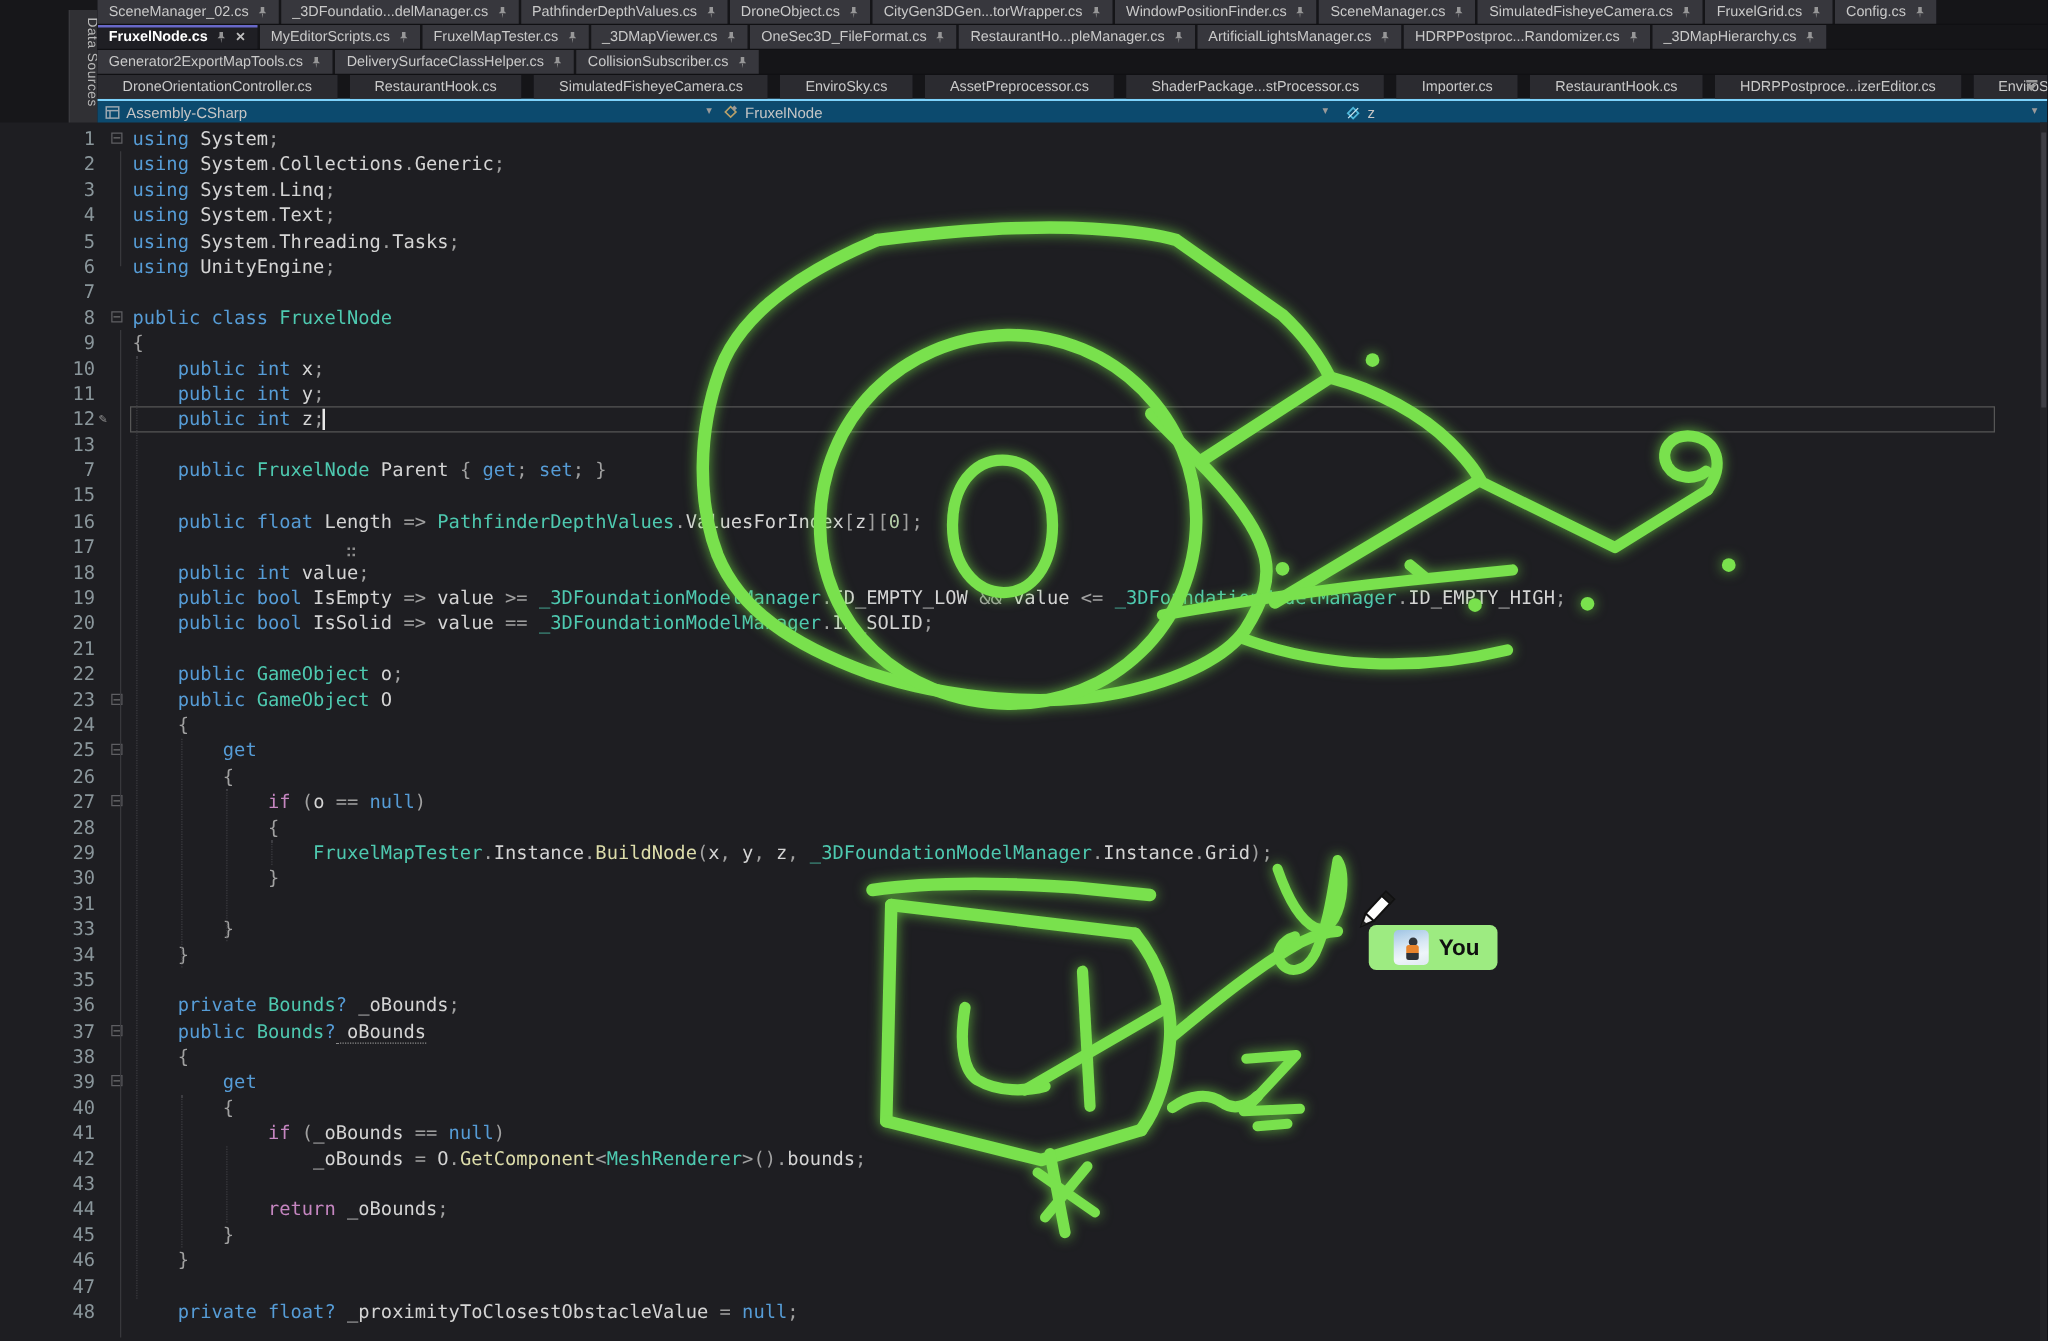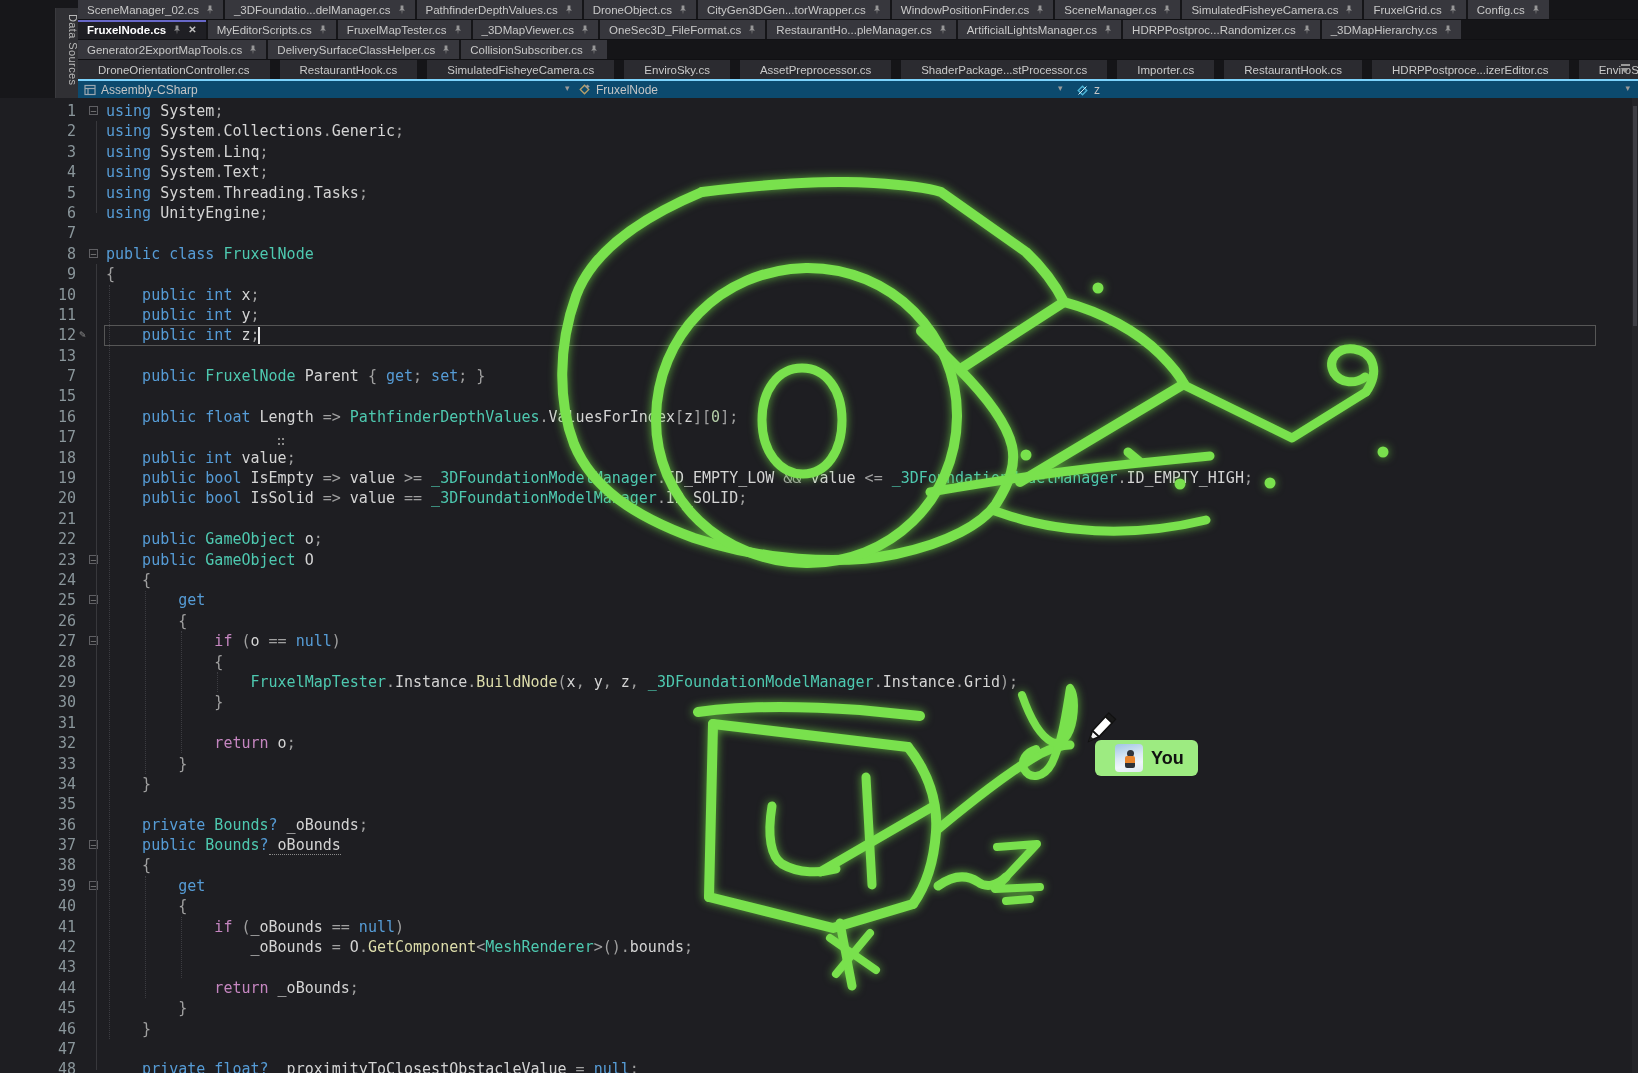--- a/index.html
+++ b/index.html
@@ -358,21 +358,20 @@
         <div class="code-line"><span class="ln">22</span><span class="code"><span class="tk-kw">    public</span><span class="tk-type"> GameObject</span><span class="tk-id"> o</span><span class="tk-pu">;</span></span></div>
         <div class="code-line"><span class="ln">23</span><span class="fold">–</span><span class="code"><span class="tk-kw">    public</span><span class="tk-type"> GameObject</span><span class="tk-id"> O</span></span></div>
         <div class="code-line"><span class="ln">24</span><span class="code"><span class="tk-pu">    {</span></span></div>
         <div class="code-line"><span class="ln">25</span><span class="fold">–</span><span class="code"><span class="tk-kw">        get</span></span></div>
         <div class="code-line"><span class="ln">26</span><span class="code"><span class="tk-pu">        {</span></span></div>
         <div class="code-line"><span class="ln">27</span><span class="fold">–</span><span class="code"><span class="tk-ctrl">            if</span><span class="tk-pu"> (</span><span class="tk-id">o</span><span class="tk-pu"> ==</span><span class="tk-kw"> null</span><span class="tk-pu">)</span></span></div>
         <div class="code-line"><span class="ln">28</span><span class="code"><span class="tk-pu">            {</span></span></div>
         <div class="code-line"><span class="ln">29</span><span class="code"><span class="tk-type">                FruxelMapTester</span><span class="tk-pu">.</span><span class="tk-id">Instance</span><span class="tk-pu">.</span><span class="tk-meth">BuildNode</span><span class="tk-pu">(</span><span class="tk-id">x</span><span class="tk-pu">,</span><span class="tk-id"> y</span><span class="tk-pu">,</span><span class="tk-id"> z</span><span class="tk-pu">,</span><span class="tk-type"> _3DFoundationModelManager</span><span class="tk-pu">.</span><span class="tk-id">Instance</span><span class="tk-pu">.</span><span class="tk-id">Grid</span><span class="tk-pu">);</span></span></div>
         <div class="code-line"><span class="ln">30</span><span class="code"><span class="tk-pu">            }</span></span></div>
         <div class="code-line"><span class="ln">31</span><span class="code"></span></div>
-        <div class="code-line"><span class="ln">32</span><span class="code"><span class="tk-ctrl">            return</span><span class="tk-id"> o</span><span class="tk-pu">;</span></span></div>
         <div class="code-line"><span class="ln">33</span><span class="code"><span class="tk-pu">        }</span></span></div>
         <div class="code-line"><span class="ln">34</span><span class="code"><span class="tk-pu">    }</span></span></div>
         <div class="code-line"><span class="ln">35</span><span class="code"></span></div>
         <div class="code-line"><span class="ln">36</span><span class="code"><span class="tk-kw">    private</span><span class="tk-type"> Bounds</span><span class="tk-kw">?</span><span class="tk-id"> _oBounds</span><span class="tk-pu">;</span></span></div>
         <div class="code-line"><span class="ln">37</span><span class="fold">–</span><span class="code"><span class="tk-kw">    public</span><span class="tk-type"> Bounds</span><span class="tk-kw">?</span><span class="tk-idu"> oBounds</span></span></div>
         <div class="code-line"><span class="ln">38</span><span class="code"><span class="tk-pu">    {</span></span></div>
         <div class="code-line"><span class="ln">39</span><span class="fold">–</span><span class="code"><span class="tk-kw">        get</span></span></div>
         <div class="code-line"><span class="ln">40</span><span class="code"><span class="tk-pu">        {</span></span></div>
         <div class="code-line"><span class="ln">41</span><span class="code"><span class="tk-ctrl">            if</span><span class="tk-pu"> (</span><span class="tk-id">_oBounds</span><span class="tk-pu"> ==</span><span class="tk-kw"> null</span><span class="tk-pu">)</span></span></div>
         <div class="code-line"><span class="ln">42</span><span class="code"><span class="tk-id">                _oBounds</span><span class="tk-pu"> =</span><span class="tk-id"> O</span><span class="tk-pu">.</span><span class="tk-meth">GetComponent</span><span class="tk-pu">&lt;</span><span class="tk-type">MeshRenderer</span><span class="tk-pu">&gt;().</span><span class="tk-id">bounds</span><span class="tk-pu">;</span></span></div>

